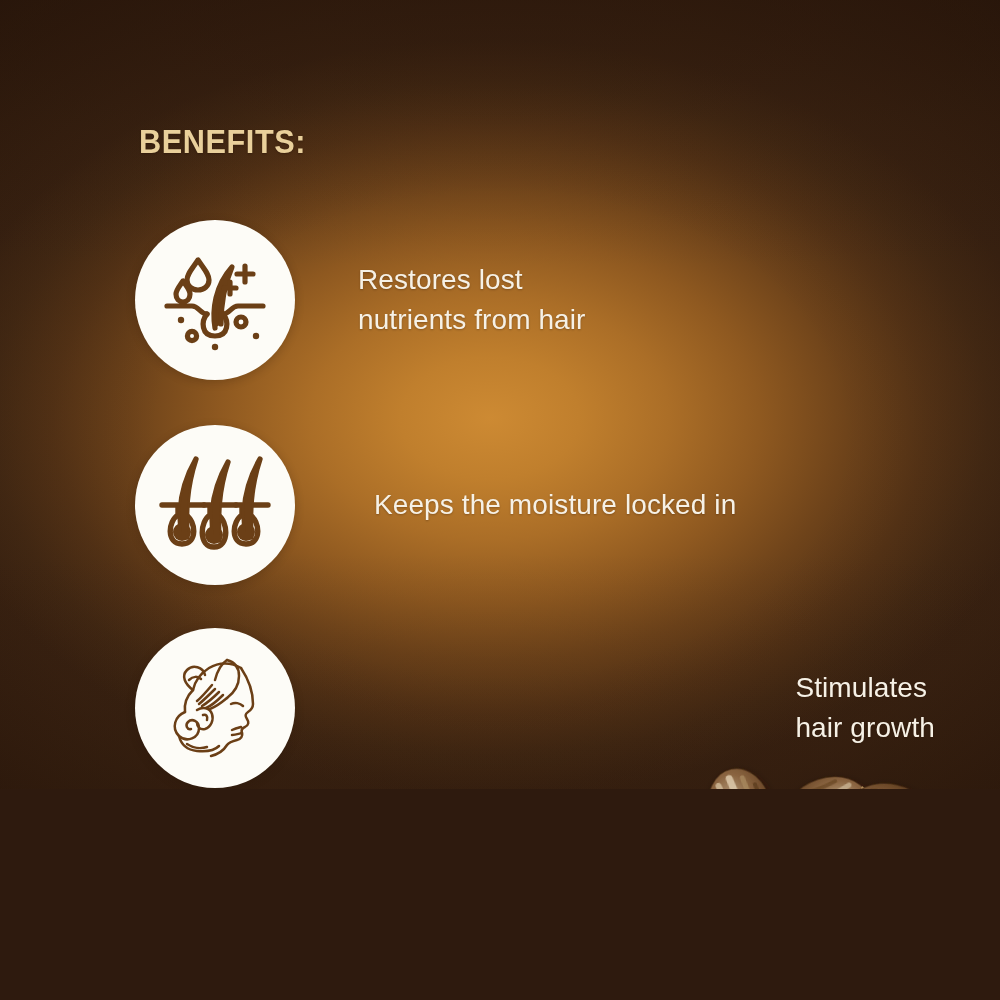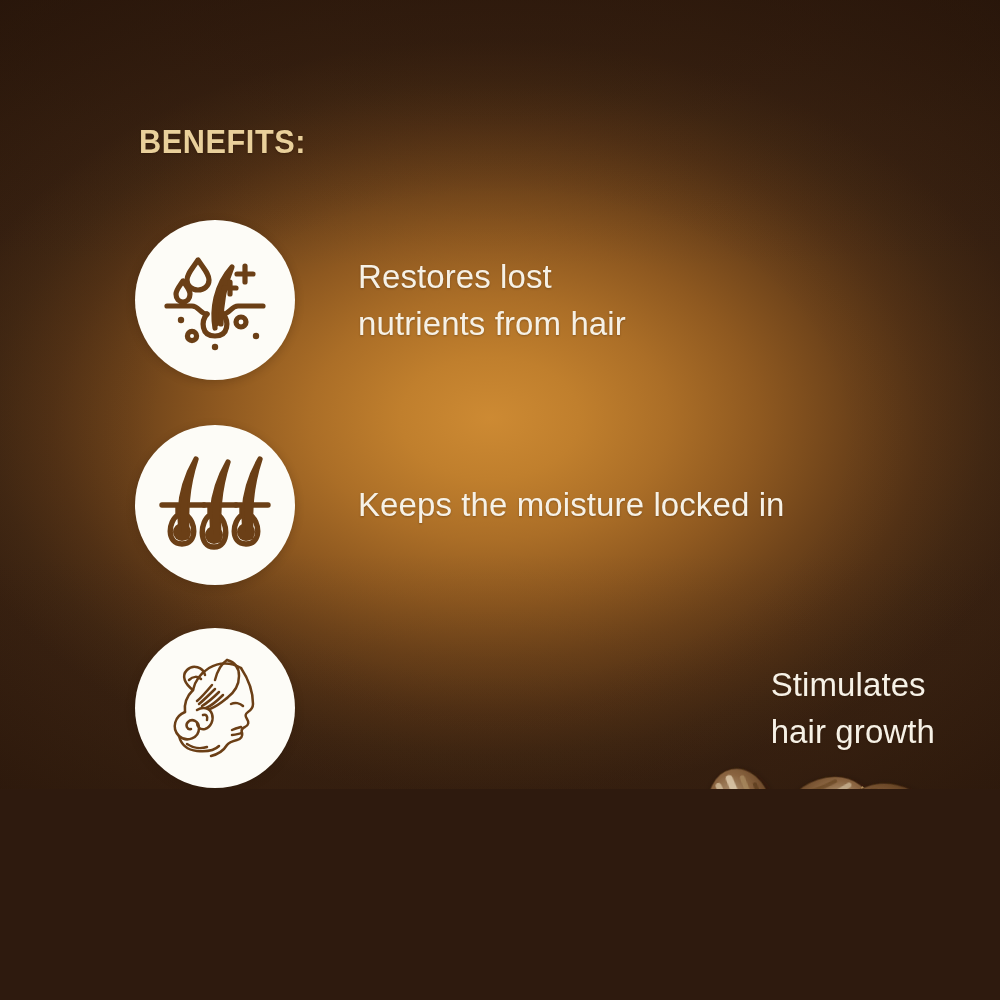--- a/index.html
+++ b/index.html
@@ -70,40 +70,40 @@
 
   
   .benefit-row {
     position: absolute;
     left: 135px;
     width: 800px;
     display: flex;
     align-items: center;
   }
   #row-0 { top: 220px; }
-  #row-1 { top: 425px; }
+  #row-1 { top: 425px; gap: 16px; }
   #row-2 { top: 628px; justify-content: space-between; }
 
   .icon-circle {
     width: 160px;
     height: 160px;
     border-radius: 50%;
     background: #fdfcf7;
     flex: 0 0 160px;
     display: flex;
     align-items: center;
     justify-content: center;
     box-shadow: 0 2px 10px rgba(35,18,6,0.22);
   }
   .icon-circle svg { display: block; }
 
   .benefit-text {
     margin-left: 63px;
     color: #f6f1e6;
-    font-size: 33px;
+    font-size: 28px;
     line-height: 1.43;
     font-weight: 300;
     font-family: "Liberation Sans", sans-serif;
     letter-spacing: 0.1px;
     white-space: pre-line;
     text-shadow: 0 1px 2px rgba(45,23,8,0.30);
   }
 
   
   .seeds {

